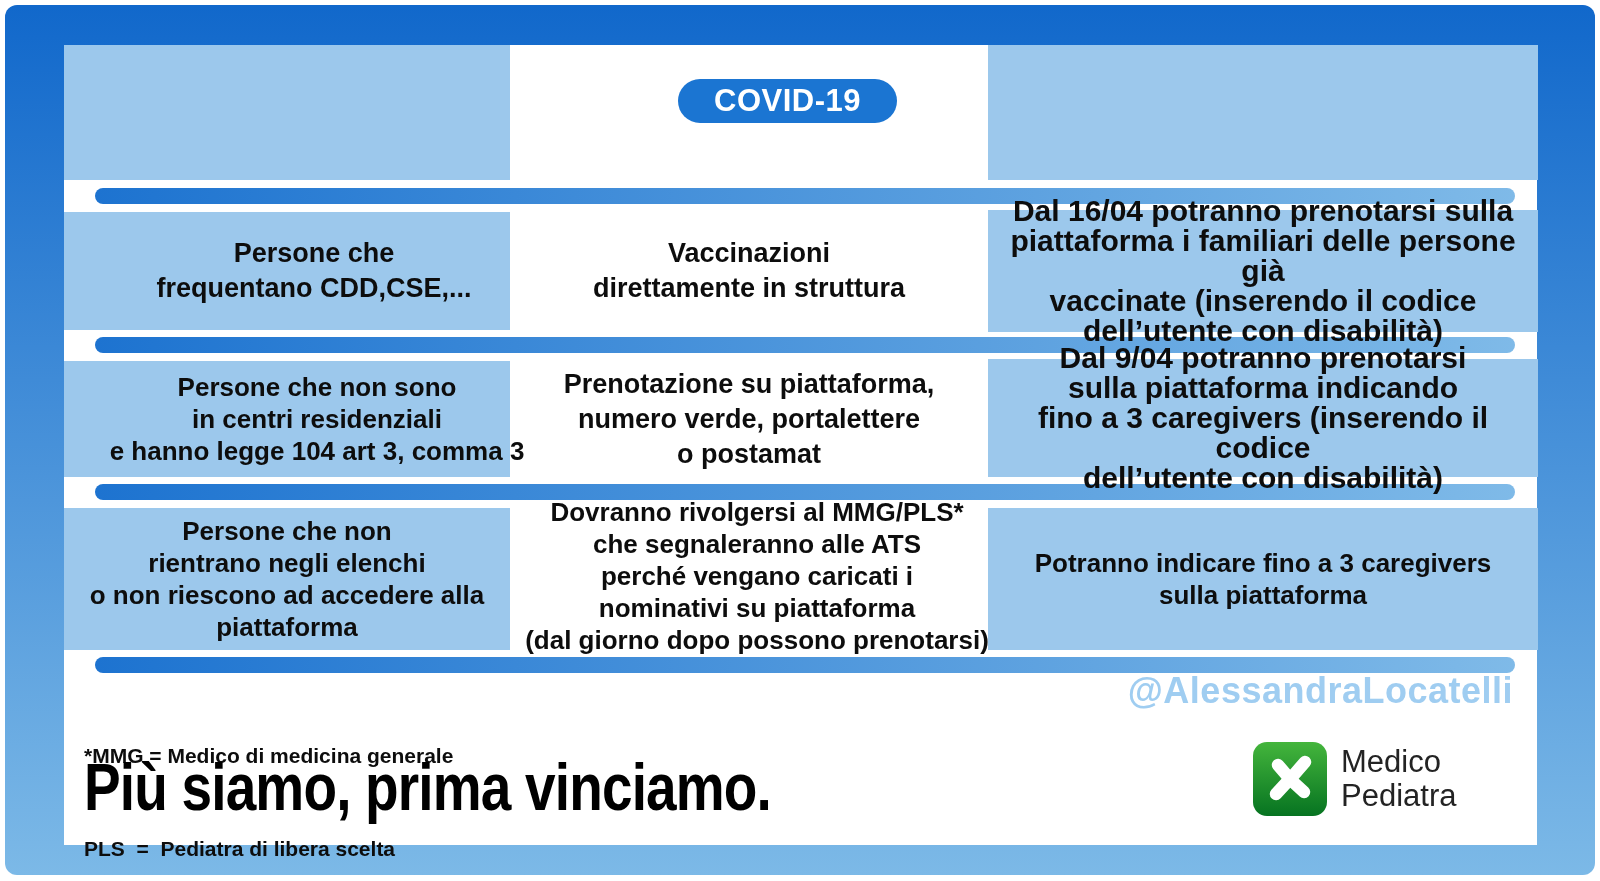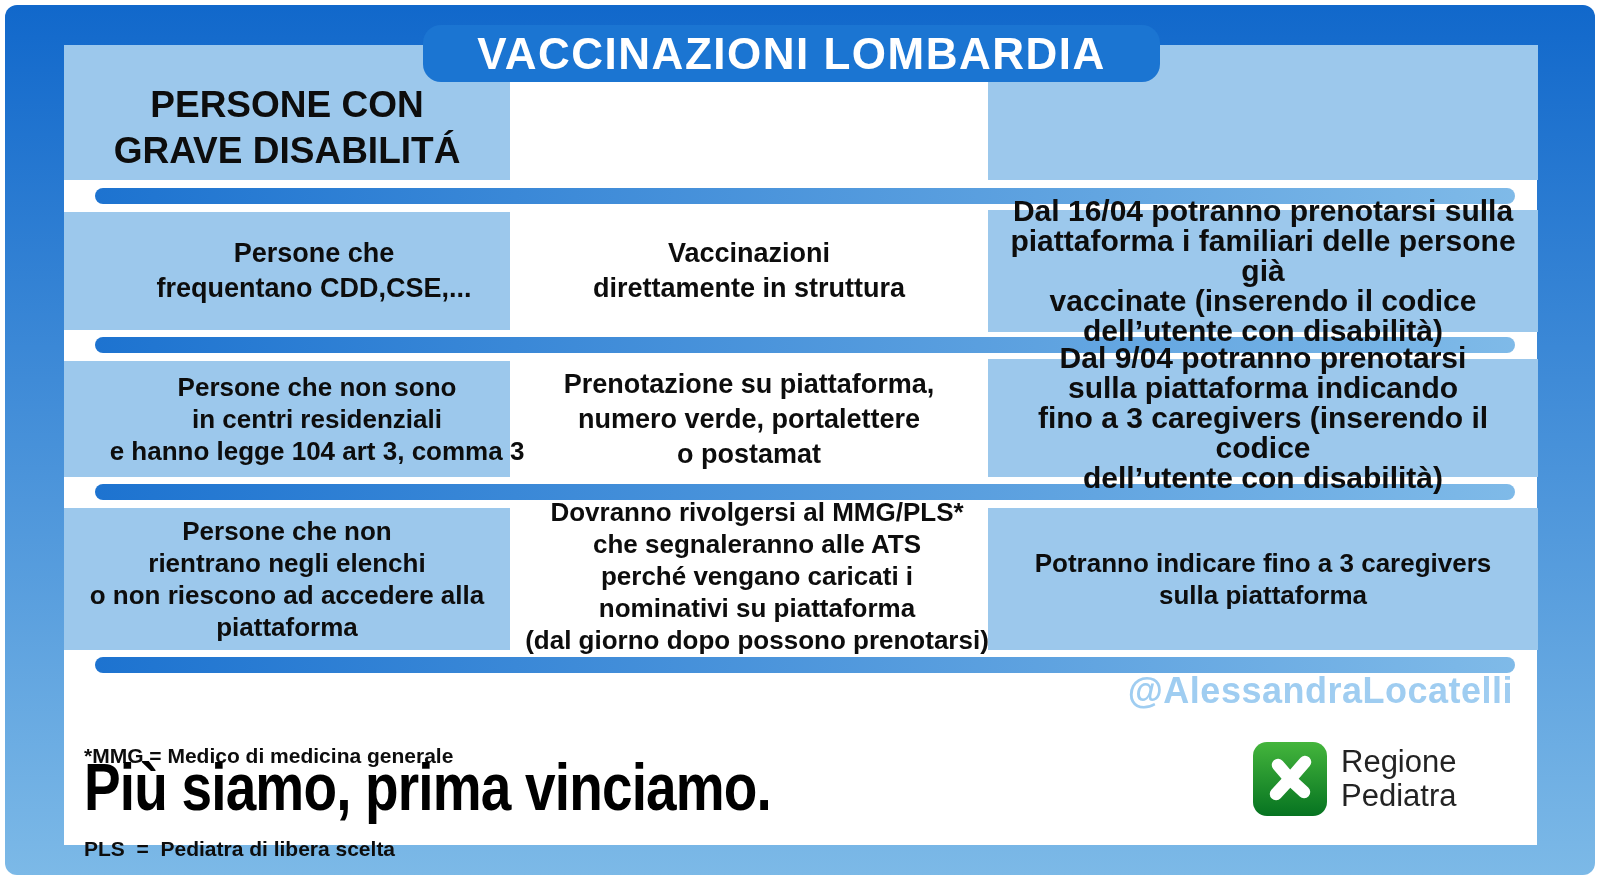--- a/index.html
+++ b/index.html
@@ -73,23 +73,22 @@
   <div class="panel" style="left:64px;  top:361px; width:446px; height:116px;"></div>
   <div class="panel" style="left:988px; top:359px; width:550px; height:118px;"></div>
   <div class="panel" style="left:64px;  top:508px; width:446px; height:142px;"></div>
   <div class="panel" style="left:988px; top:508px; width:550px; height:142px;"></div>
 
   <div class="divider" style="top:188px;"></div>
   <div class="divider" style="top:337px;"></div>
   <div class="divider" style="top:484px;"></div>
   <div class="divider" style="top:657px;"></div>
 
-  <div class="pill title-pill">VACCINAZIONI LOMBARDIA</div>
+  <div class="pill covid-pill">COVID-19</div>
 
-  <div class="hdr hdr-left">PERSONE CON<br>GRAVE DISABILITÁ</div>
 
   <div class="cell c-lg" style="left:64px;  top:212px; width:446px; height:118px;padding-left:27px;">Persone che<br>frequentano CDD,CSE,...</div>
   <div class="cell c-lg" style="left:510px; top:212px; width:478px; height:118px;">Vaccinazioni<br>direttamente in struttura</div>
   <div class="cell c-sm" style="left:988px; top:210px; width:550px; height:122px;">Dal 16/04 potranno prenotarsi sulla<br>piattaforma i familiari delle persone già<br>vaccinate (inserendo il codice<br>dell’utente con disabilità)</div>
 
   <div class="cell c-md" style="left:64px;  top:361px; width:446px; height:116px;margin-left:30px;">Persone che non sono<br>in centri residenziali<br>e hanno legge 104 art 3, comma 3</div>
   <div class="cell c-lg" style="left:510px; top:361px; width:478px; height:116px;">Prenotazione su piattaforma,<br>numero verde, portalettere<br>o postamat</div>
   <div class="cell c-sm" style="left:988px; top:359px; width:550px; height:118px;">Dal 9/04 potranno prenotarsi<br>sulla piattaforma indicando<br>fino a 3 caregivers (inserendo il codice<br>dell’utente con disabilità)</div>
 
   <div class="cell c-md" style="left:64px;  top:508px; width:446px; height:142px;">Persone che non<br>rientrano negli elenchi<br>o non riescono ad accedere alla<br>piattaforma</div>
@@ -113,20 +112,20 @@
       </defs>
       <rect width="74" height="74" rx="14" fill="url(#lg-green)"></rect>
       <g stroke="#ffffff" stroke-width="12.5" stroke-linecap="round" fill="none">
         <path d="M25 23 L37 37"></path>
         <path d="M52 20 L39 35"></path>
         <path d="M23 52 L35 39"></path>
         <path d="M51 50 L39 39"></path>
       </g>
     </svg>
     <div class="logo-text">
-      <div>Regione</div>
+      <div>Medico</div>
       <div>Pediatra</div>
     </div>
   </div>
 
   <div class="tagline">Più siamo, prima vinciamo.</div>
 
 </div>
 
 </body></html>

